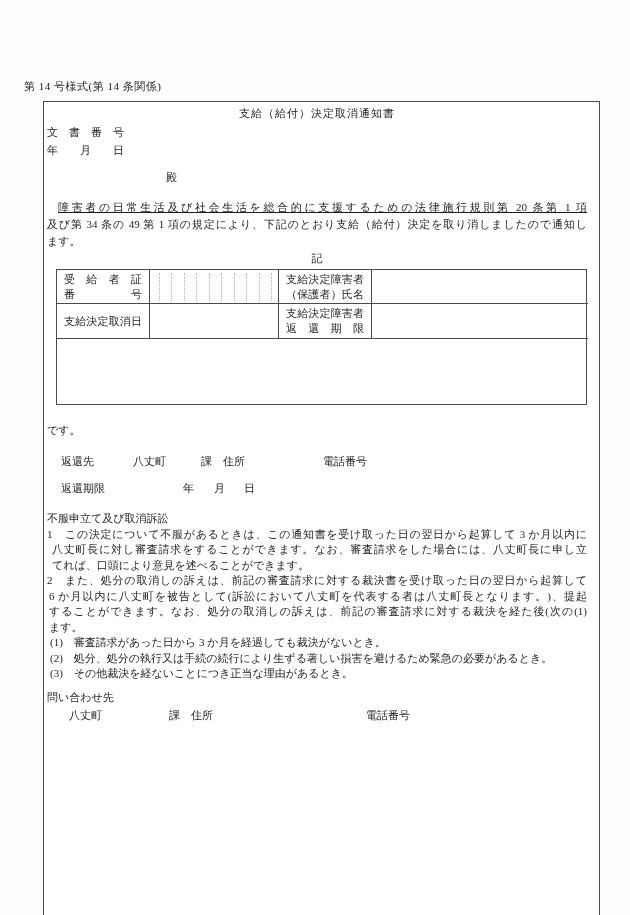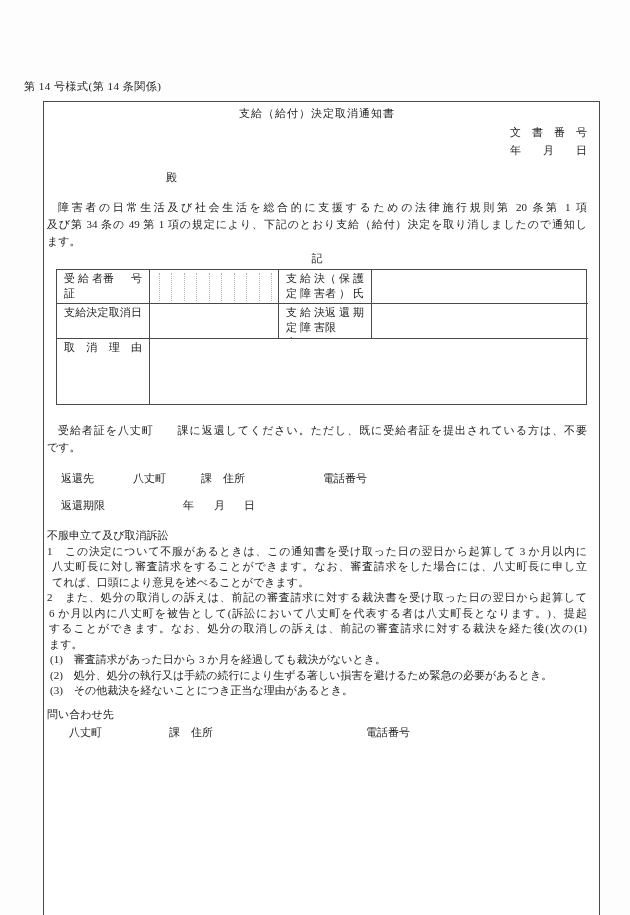--- a/index.html
+++ b/index.html
@@ -17,45 +17,45 @@
     letter-spacing:0.5px;
   }
   .box {
     position:absolute; left:43px; top:101px;
     width:557px; height:892px;
     border:1px solid #4a4a4a;
     padding:0 12px 0 3px;
     background:#fff;
   }
   .title { text-align:center; margin-top:3px; letter-spacing:1px; }
-  .rline { text-align:right; line-height:15px; }
+  .rline { text-align:left; line-height:15px; }
   .docno { margin-top:3px; }
   .dateline { margin-top:3px; }
   .tono { margin-top:11px; padding-left:119px; line-height:16px; }
   .mayor-line { position:relative; height:16px; margin-top:13px; }
   .mayor { position:absolute; left:391px; }
   .seal  { position:absolute; left:519px; }
   .intro { margin-top:14px; }
   .jl { text-align:justify; text-align-last:justify; line-height:17px; }
   .nl { text-align:left; line-height:17px; }
-  .ind1 { padding-left:11px; }
+  .ind1 { padding-left:11px;text-decoration:underline; }
   .ki { text-align:center; margin-top:1px; line-height:15px; }
   
   .tbl {
     margin-top:3px; margin-left:9px;
     width:531px;
     display:grid;
     grid-template-columns:93px 129px 93px 216px;
     grid-template-rows:34px 35px 65px;
     border:1px solid #4a4a4a;
   }
   .cell { border-right:1px solid #4a4a4a; border-bottom:1px solid #4a4a4a; overflow:hidden; }
   .cell.last-col { border-right:none; }
   .cell.last-row { border-bottom:none; }
-  .lab { padding:1px 7px; display:flex; justify-content:center; }
+  .lab { padding:1px 7px; display:flex; flex-direction:column; justify-content:center; }
   .lab div { width:100%; text-align:justify; text-align-last:justify; line-height:15px; }
   .reason-cell { grid-column:2 / 5; }
   .digit-strip { height:28px; margin:3px 6px 3px 9px; display:flex; }
   .digit-strip i { flex:1; border-left:1px dotted #b3b3b3; }
   .digit-strip i:last-child { border-right:1px dotted #b3b3b3; }
   
   .return-notice { margin-top:17px; }
   .posline { position:relative; height:15px; }
   .posline span { position:absolute; white-space:nowrap; }
   .dest { margin-top:14px; }
@@ -122,28 +122,24 @@
       <div class="cell lab">
         <div>支給決定取消日</div>
       </div>
       <div class="cell"></div>
       <div class="cell lab">
         <div>支給決定障害者</div>
         <div>返還期限</div>
       </div>
       <div class="cell last-col"></div>
 
-      <div class="cell lab last-row">
-        <div>取消理由</div>
-      </div>
       <div class="cell last-col last-row reason-cell"></div>
     </div>
 
     <div class="return-notice">
-      <div class="jl ind1">受給者証を八丈町　　課に返還してください。ただし、既に受給者証を提出されている方は、不要</div>
       <div class="nl">です。</div>
     </div>
 
     <div class="posline dest">
       <span class="p0">返還先</span>
       <span class="p1">八丈町</span>
       <span class="p2">課</span>
       <span class="p3">住所</span>
       <span class="p4">電話番号</span>
     </div>

